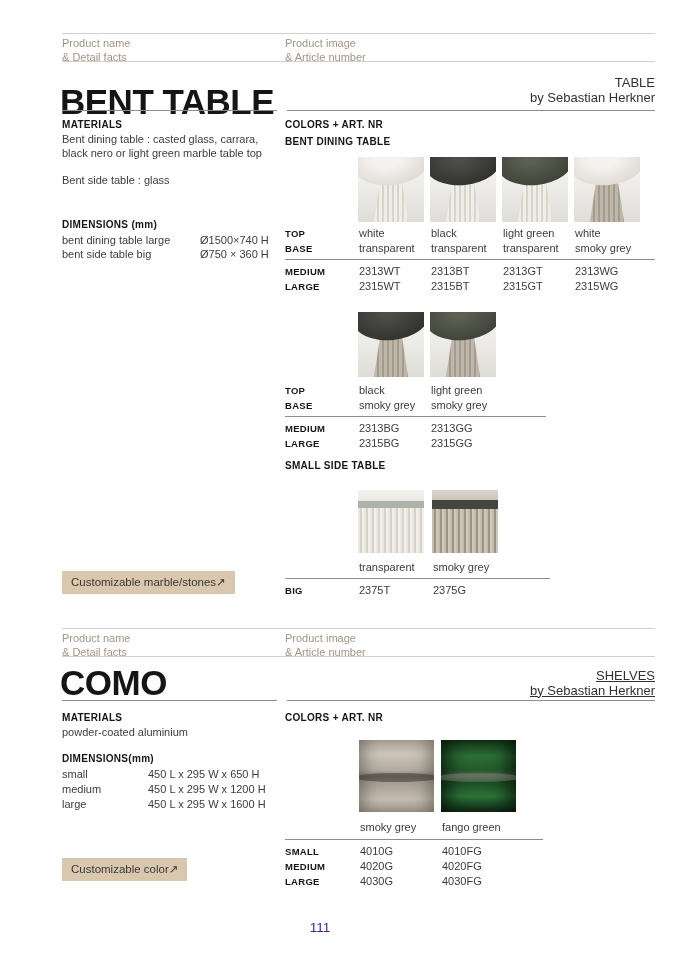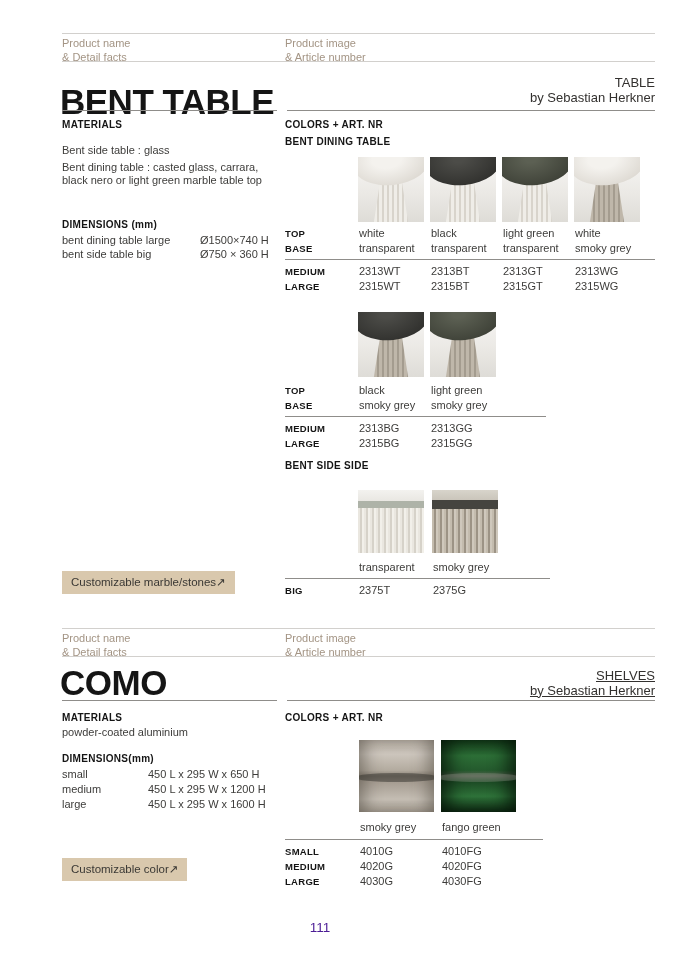--- a/index.html
+++ b/index.html
@@ -85,22 +85,22 @@
   <div class="abs bigtitle" style="left:60px; top:84px;">BENT TABLE</div>
   <div class="abs byline" style="left:400px; top:76px; width:255px;">
     <div>TABLE</div>
     <div>by Sebastian Herkner</div>
   </div>
   <div class="hr-dark" style="top:110px; left:62px; width:215px;"></div>
   <div class="hr-dark" style="top:110px; left:287px; width:368px;"></div>
 
   <div class="abs" style="left:62px; top:119px; width:218px;">
     <div class="seclbl">MATERIALS</div>
+    <div class="body" style="margin-top:3px; width:216px;">Bent dining table : casted glass, carrara, black nero or light green marble table top</div>
     <div class="body" style="margin-top:14px;">Bent side table : glass</div>
-    <div class="body" style="margin-top:3px; width:216px;">Bent dining table : casted glass, carrara, black nero or light green marble table top</div>
   </div>
 
   <div class="abs" style="left:62px; top:219px; width:230px;">
     <div class="seclbl">DIMENSIONS (mm)</div>
     <div style="margin-top:3px;">
       <div class="dimrow">
         <span class="nm">bent dining table large</span>
         <span>Ø1500×740 H</span>
       </div>
       <div class="dimrow">
@@ -192,21 +192,21 @@
       <span class="c72">2313BG</span>
       <span class="c72">2313GG</span>
     </div>
     <div class="art-row">
       <span class="rlbl c74">LARGE</span>
       <span class="c72">2315BG</span>
       <span class="c72">2315GG</span>
     </div>
   </div>
 
-  <div class="abs seclbl" style="left:285px; top:460px;">BENT SIDE SIDE</div>
+  <div class="abs seclbl" style="left:285px; top:460px;">SMALL SIDE TABLE</div>
   <div class="imgrow" style="left:358px; top:490px; gap:8px;">
     <div class="side side-trans"></div>
     <div class="side side-smoky"></div>
   </div>
   <div class="abs" style="left:285px; top:560px; width:265px;">
     <div class="art-row">
       <span class="rlbl c74"></span>
       <span class="c74">transparent</span>
       <span class="c74">smoky grey</span>
     </div>

